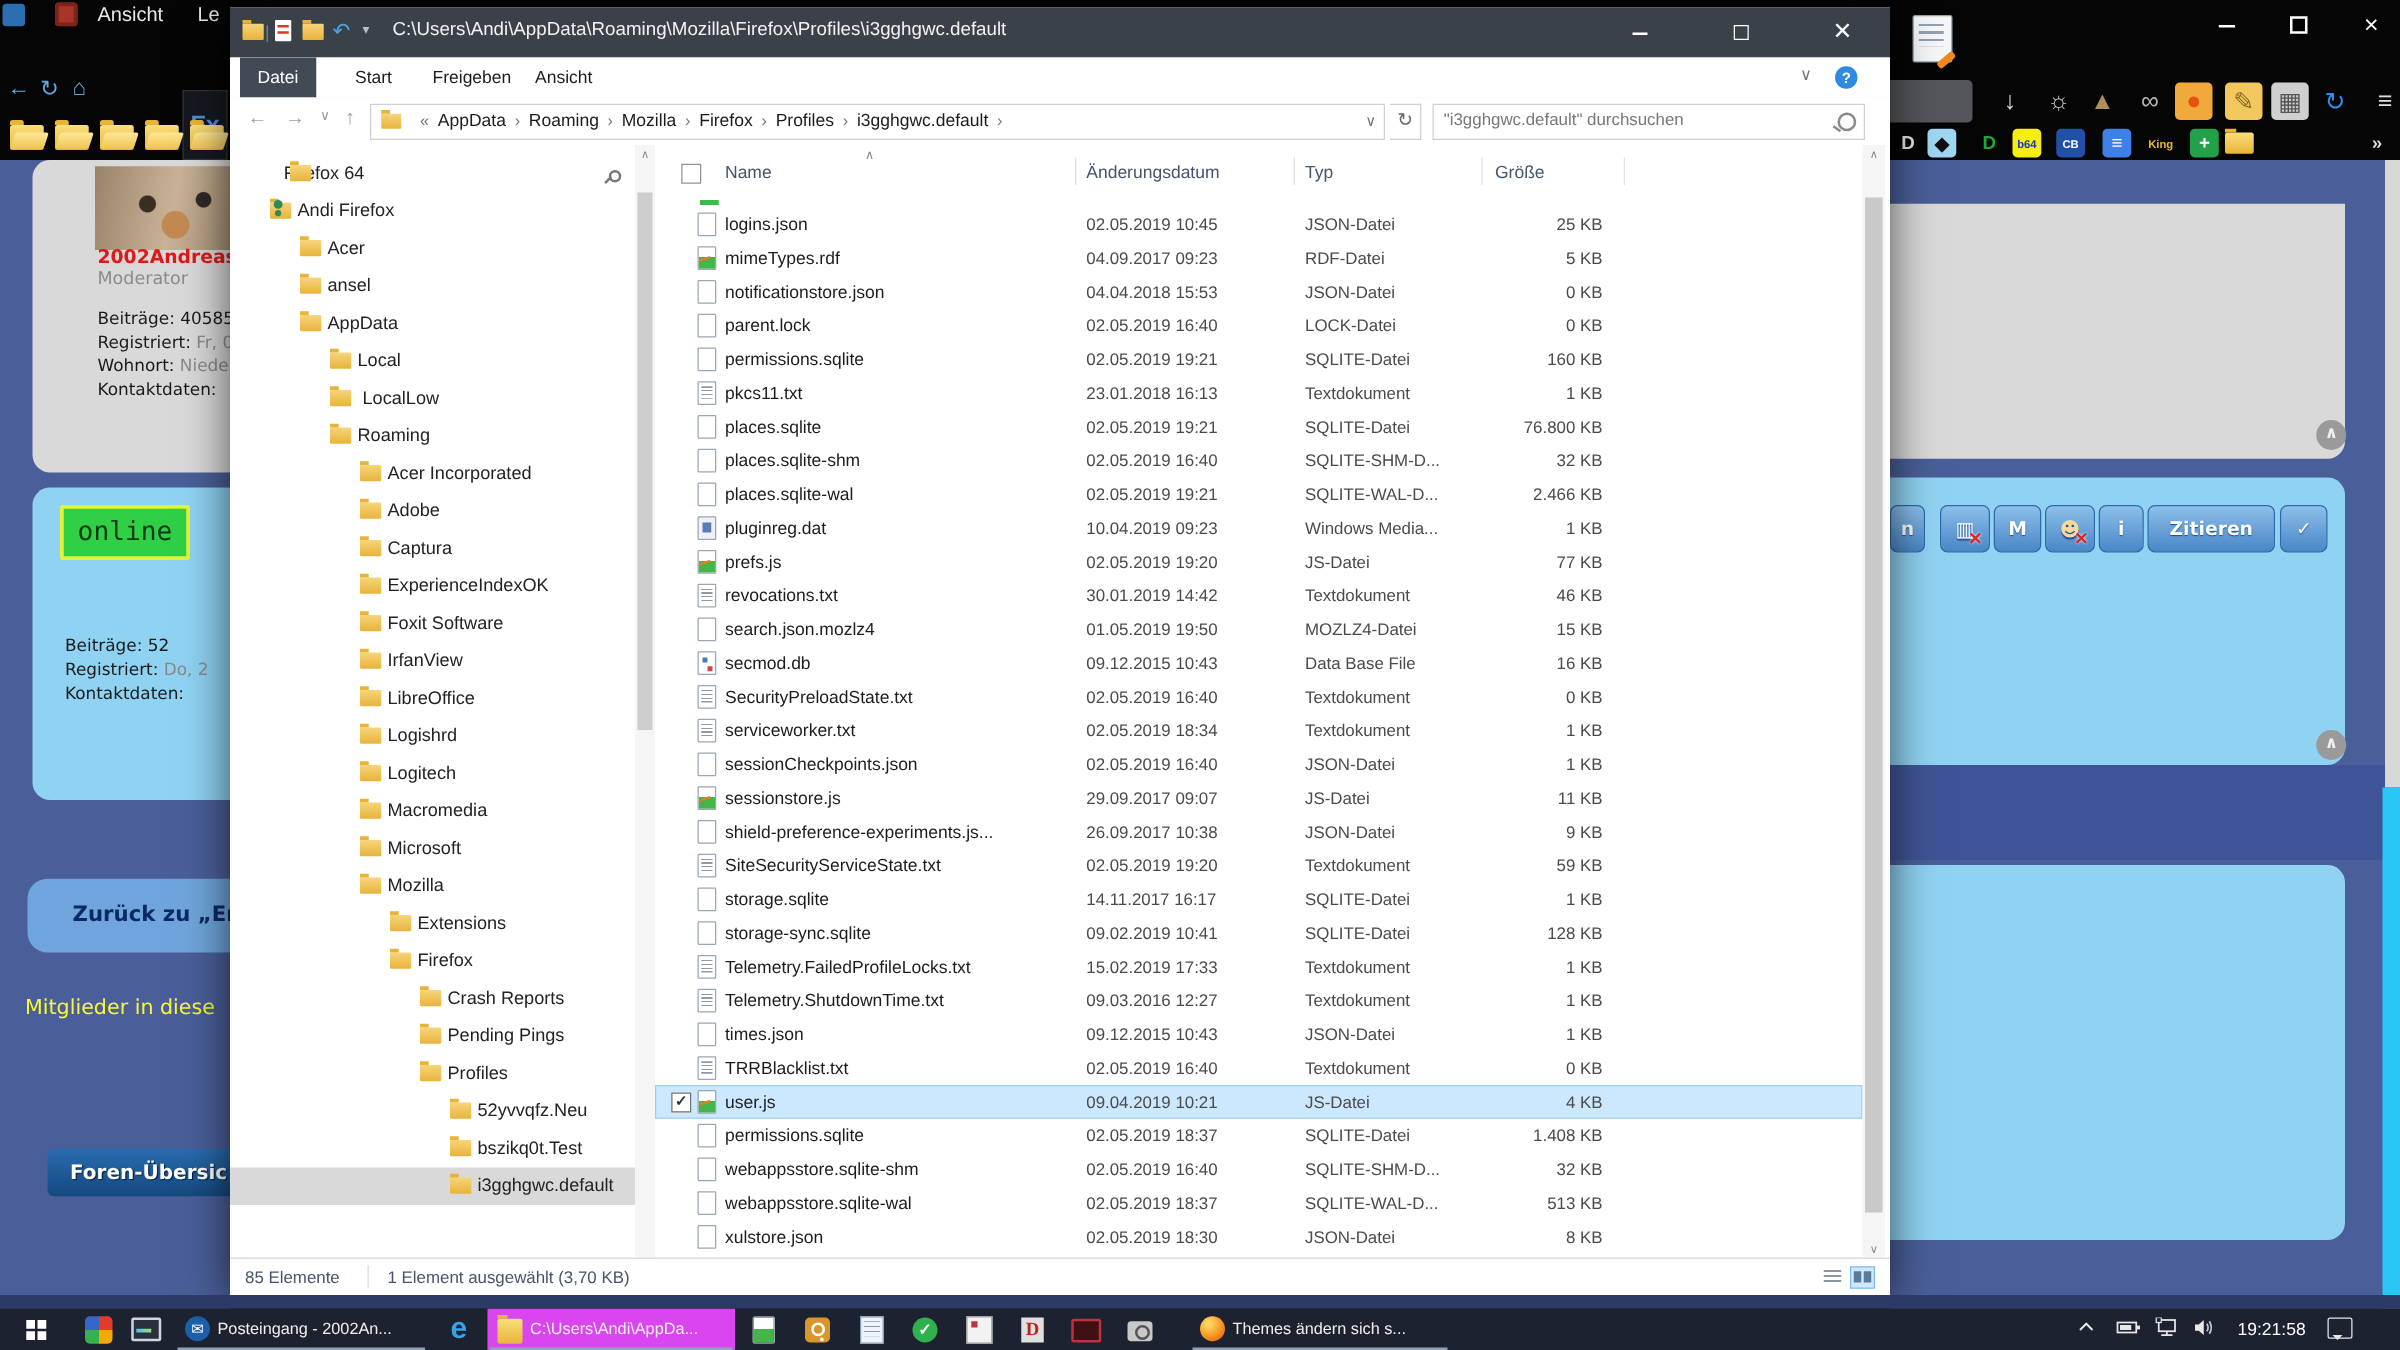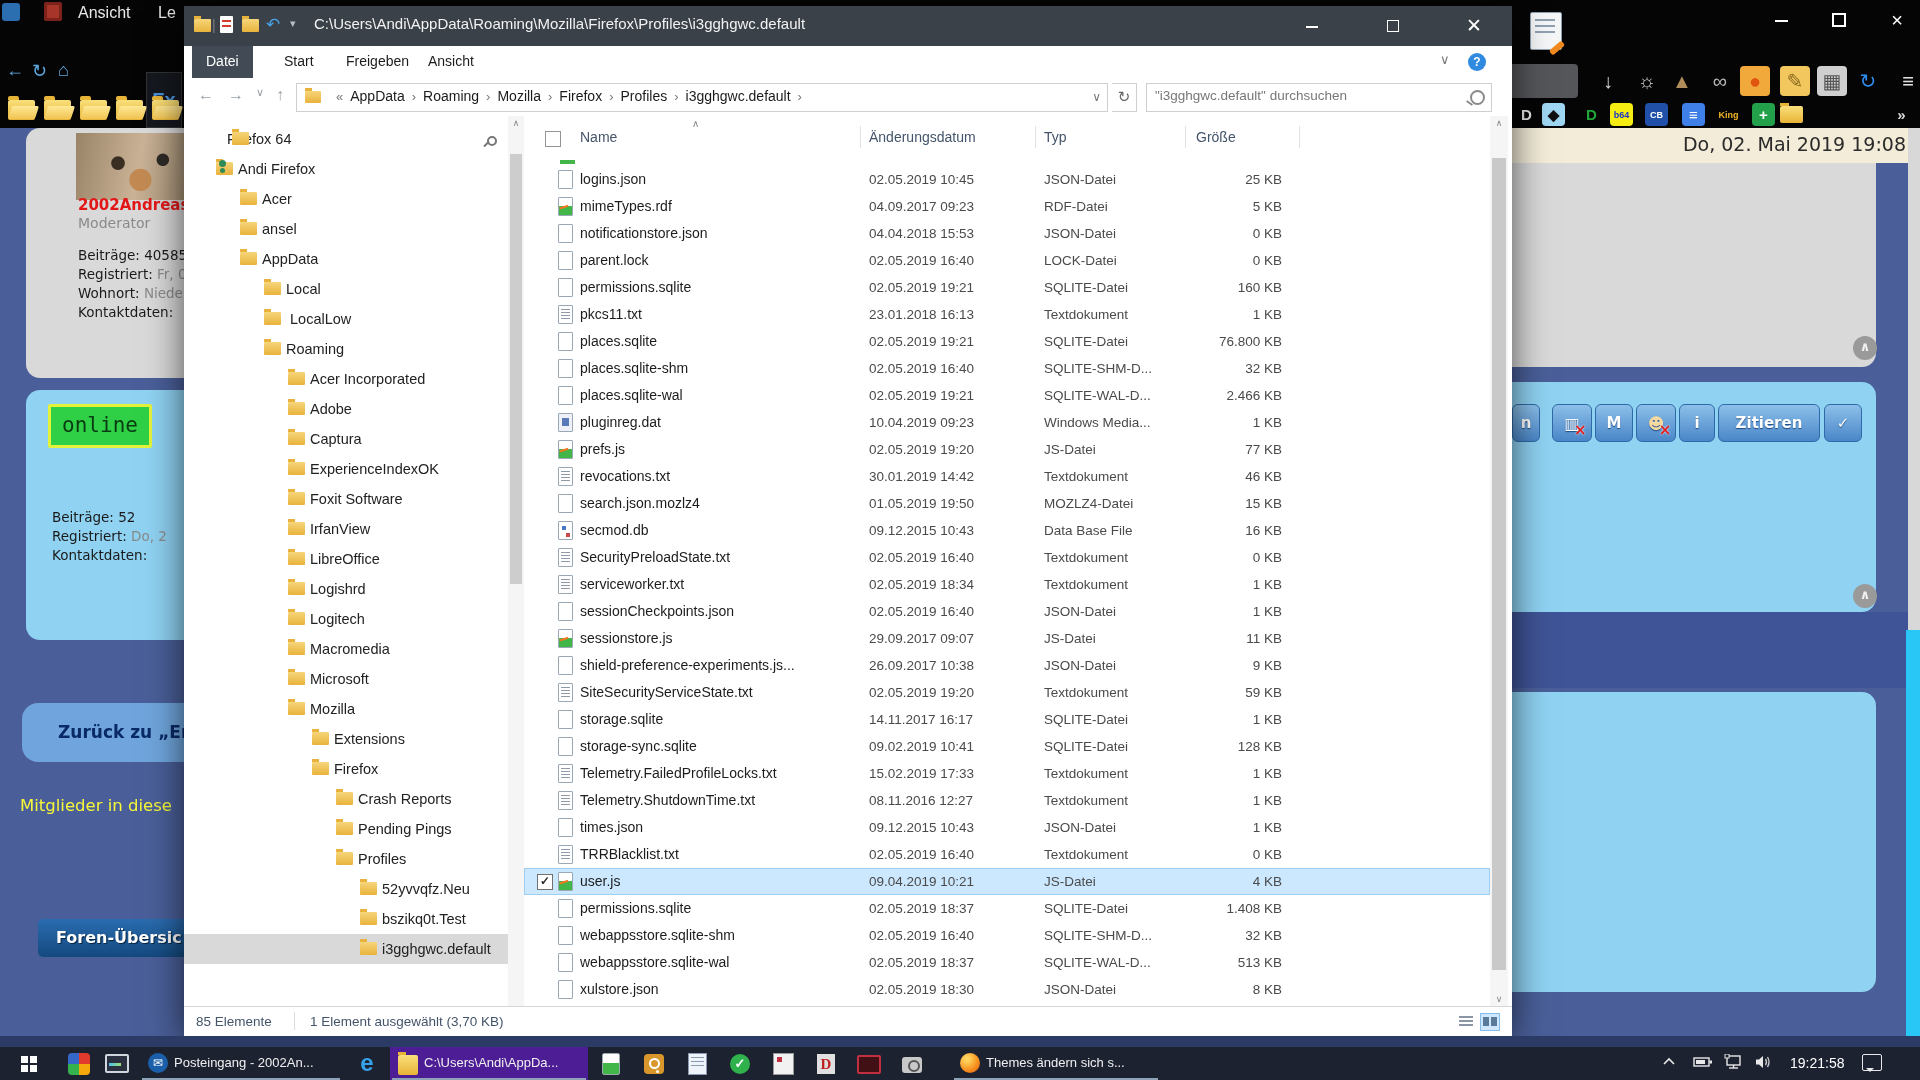--- a/index.html
+++ b/index.html
@@ -167,21 +167,21 @@
 
   
   #taskbar{position:absolute;left:0;top:1047px;width:1920px;height:33px;background:#1d2230;color:#e8e8e8;}
   #tb-start{position:absolute;left:0;top:0;width:58px;height:33px;}
   #tb-start .logo{position:absolute;left:21px;top:9px;width:7px;height:7px;background:#fff;box-shadow:9px 0 0 #fff,0 9px 0 #fff,9px 9px 0 #fff;}
   .tb-ic{position:absolute;top:4px;width:26px;height:25px;display:flex;align-items:center;justify-content:center;}
   .ic-colorful{width:22px;height:22px;border-radius:4px;background:conic-gradient(#e23b2e 0 25%,#f5a80c 0 50%,#35b14e 0 75%,#3567c8 0);}
   .ic-perf{width:20px;height:15px;border:2px solid #cfd6dd;border-radius:2px;position:relative;background:#2a3040;}
   .ic-perf::after{content:"";position:absolute;left:2px;top:7px;width:12px;height:3px;background:linear-gradient(90deg,#4ac0f0,#9fe070);}
   .task{position:absolute;top:0;height:33px;}
-  .task.active{background:#4c1d95;}
+  .task.active{background:#d946ef;}
   .task::after{content:"";position:absolute;left:2px;right:2px;bottom:0;height:2px;background:#8fa3b8;}
   .task .tlabel{position:absolute;left:34px;top:8px;font-size:13px;color:#f0f0f0;white-space:nowrap;}
   .task .ticon{position:absolute;left:8px;top:6px;width:20px;height:20px;}
   .ic-thunderbird{border-radius:50%;background:#1b5faa;color:#fff;font-size:12px;text-align:center;line-height:20px;}
   .ic-explorer-folder{width:20px;height:15px;margin-top:2px;background:linear-gradient(#f9df7b,#e8b437);border-radius:2px;position:relative;}
   .ic-explorer-folder::before{content:"";position:absolute;left:0;top:-3px;width:8px;height:3px;background:#e8b437;}
   .ic-firefox{border-radius:50%;background:radial-gradient(circle at 35% 30%,#ffd55e 10%,#f79422 55%,#e3560e);}
   #tb-edge{position:absolute;left:352px;top:2px;width:30px;height:30px;color:#35a3e8;font:bold 24px "Liberation Sans",sans-serif;text-align:center;}
   .ic-script{width:16px;height:20px;background:linear-gradient(#fff 45%,#43b649 45%);border:1px solid #9aa;border-radius:2px;}
   .ic-keepass{width:20px;height:20px;background:#d9972b;border-radius:4px;position:relative;}
@@ -272,23 +272,20 @@
       <div><span class="plabel">Beiträge:</span> <span class="pvalue">52</span></div>
       <div><span class="plabel">Registriert:</span> <span class="pvalue muted">Do, 2</span></div>
       <div><span class="plabel">Kontaktdaten:</span> <span class="pvalue"></span></div>
     </div>
   <div id="back-button">Zurück zu „Erwe</div>
   <div id="members-heading">Mitglieder in diese</div>
   <div id="overview-button">Foren-Übersic</div>
 </div>
 
 <div id="forum-right">
-  <div id="beige-band">
-    <div id="date-header">Do, 02. Mai 2019 19:08</div>
-  </div>
   <div id="gray-panel"></div>
   <div class="circle-up" style="left:341px;top:208px;">∧</div>
   <div id="blue-panel"></div>
   <div id="post-toolbar">
       <div class="pt-btn" style="left: 0px; width: 26px;">n</div>
       <div class="pt-btn" style="left: 40px; width: 38px;">
         <span class="pt-glyph pt-x">▥</span>
       </div>
       <div class="pt-btn" style="left: 83px; width: 36px;">M</div>
       <div class="pt-btn" style="left: 124px; width: 38px;">
@@ -648,21 +645,21 @@
           <div class="file-row">
     <span class="fi text"></span>
     <span class="fr-name">Telemetry.FailedProfileLocks.txt</span>
     <span class="fr-date">15.02.2019 17:33</span>
     <span class="fr-type">Textdokument</span>
     <span class="fr-size">1 KB</span>
   </div>
           <div class="file-row">
     <span class="fi text"></span>
     <span class="fr-name">Telemetry.ShutdownTime.txt</span>
-    <span class="fr-date">08.11.2016 12:27</span>
+    <span class="fr-date">09.03.2016 12:27</span>
     <span class="fr-type">Textdokument</span>
     <span class="fr-size">1 KB</span>
   </div>
           <div class="file-row">
     <span class="fi plain"></span>
     <span class="fr-name">times.json</span>
     <span class="fr-date">09.12.2015 10:43</span>
     <span class="fr-type">JSON-Datei</span>
     <span class="fr-size">1 KB</span>
   </div>

